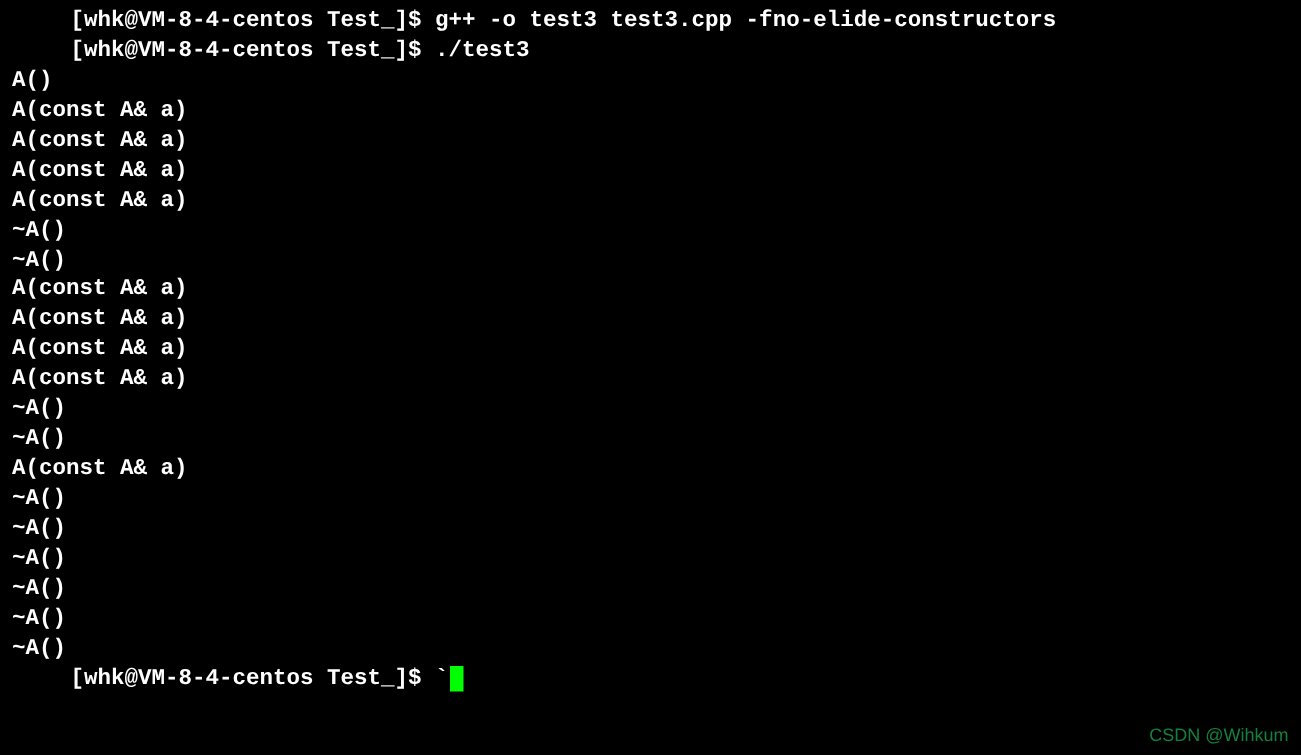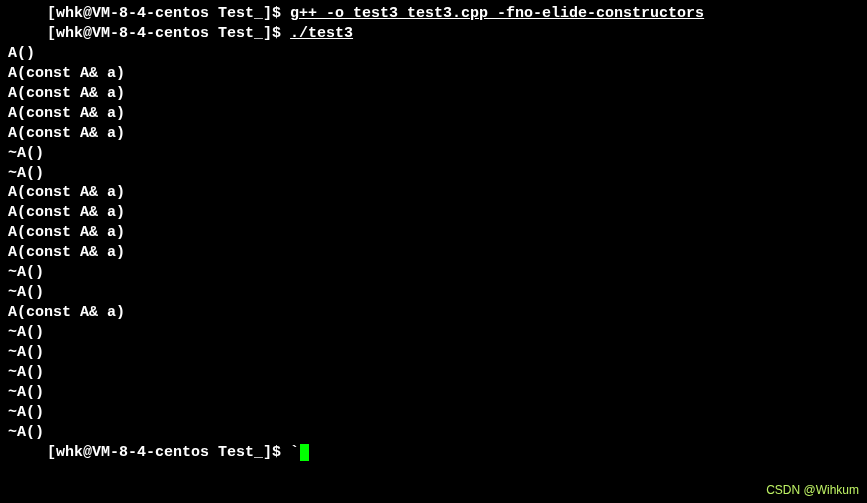--- a/index.html
+++ b/index.html
@@ -23,42 +23,41 @@
     .terminal-line {
       white-space: pre;
       display: flex;
     }
     .prompt {
       display: inline;
       margin-left: 39px;
     }
     .command {
       display: inline;
-      text-decoration: underline;
     }
     .output {
       display: block;
     }
     .cursor-line {
       display: flex;
       align-items: center;
     }
     .cursor {
       display: inline-block;
       width: 9px;
       height: 17px;
       background: #00ff00;
       margin-left: 1px;
       vertical-align: middle;
     }
     .watermark {
       position: absolute;
       bottom: 4px;
       right: 8px;
-      color: #bef264;
+      color: #15803d;
       font-size: 12px;
       font-family: Arial, sans-serif;
       font-weight: normal;
     }
     .typed {
       display: inline;
     }
   </style>
 </head>
 <body>

